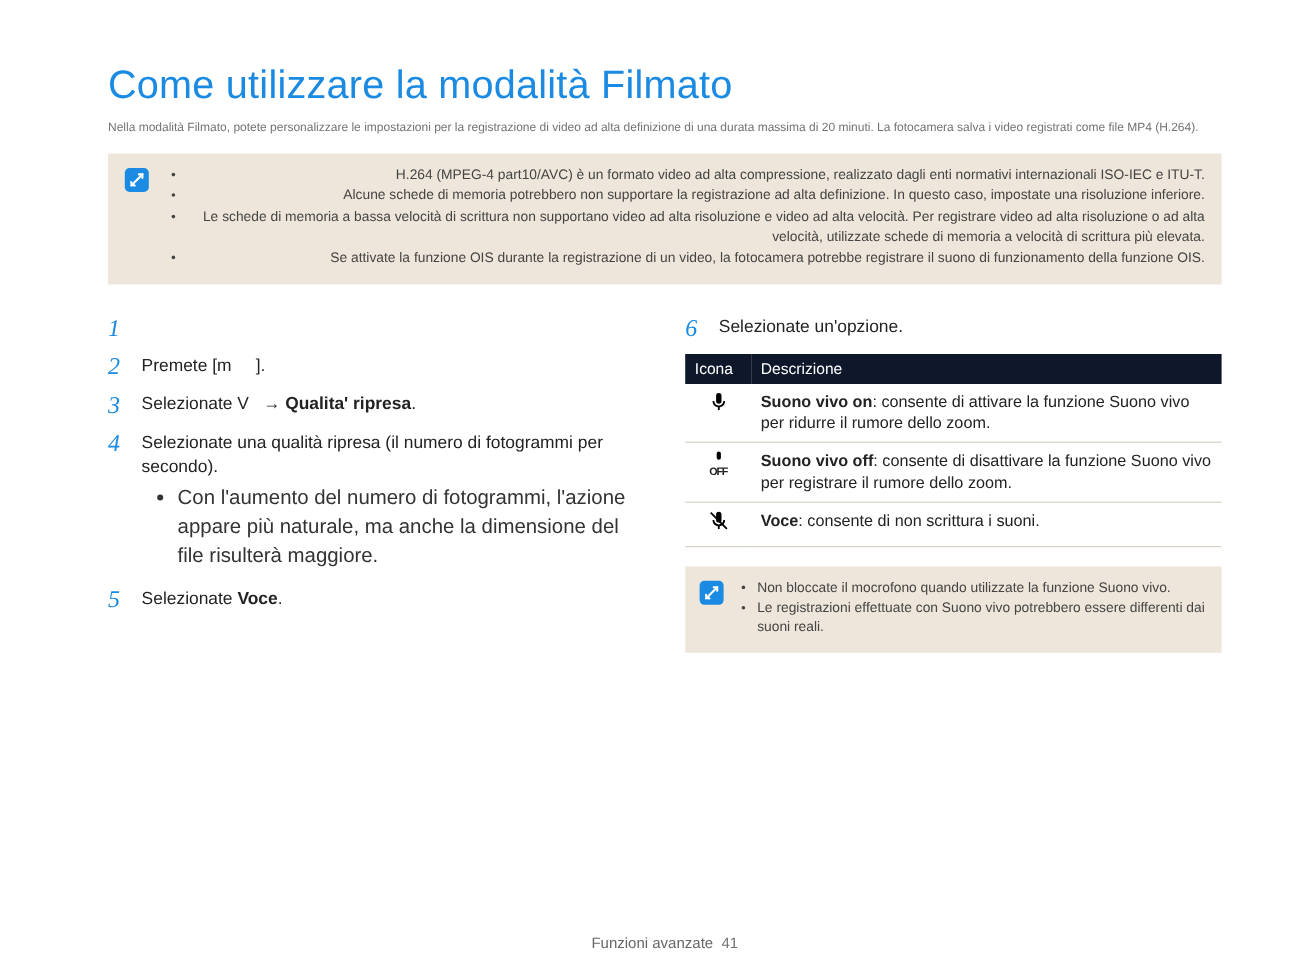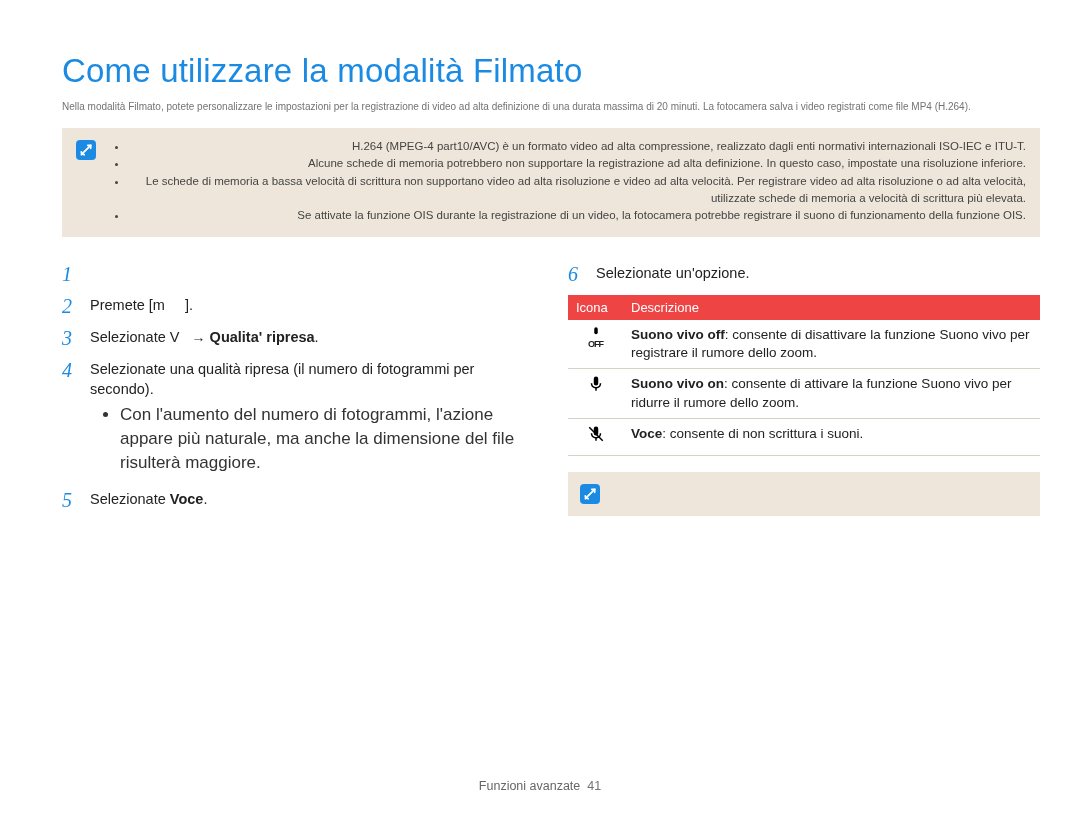--- a/index.html
+++ b/index.html
@@ -1,17 +1,17 @@
 <!DOCTYPE html>
 <html><head>
 <meta charset="utf-8">
 <style>
   * { box-sizing: border-box; margin: 0; padding: 0; }
   html, body { width: 1080px; height: 815px; background: #fff; font-family: Arial, Helvetica, sans-serif; color: #222; }
-  .page { padding: 52px 40px 0 62px; position: relative; height: 100%; }
+  .page { padding: 52px 62px 0 62px; position: relative; height: 100%; margin-left: 28px; }
   h1 { font-size: 33px; font-weight: 400; color: #1a8ae2; letter-spacing: 0.2px; margin-bottom: 10px; }
   .intro { font-size: 10px; line-height: 1.35; color: #737373; margin-bottom: 14px; }
   .note-box {
     background: #eee6da;
     padding: 10px 14px 12px 14px;
     display: flex;
     gap: 14px;
     font-size: 11.5px;
     line-height: 1.45;
     color: #444;
@@ -26,21 +26,21 @@
   .note-box ul { list-style: disc; padding-left: 18px; }
   .note-box li { margin-bottom: 1px; text-align: right; }
   .columns { display: flex; gap: 34px; }
   .col { flex: 1; }
   .step { display: flex; gap: 10px; margin-bottom: 10px; font-size: 14.5px; line-height: 1.4; }
   .step-num { color: #1a8ae2; font-size: 20px; font-style: italic; font-family: Georgia, 'Times New Roman', serif; flex: 0 0 18px; line-height: 1.1; }
   .step-body .bold { font-weight: bold; text-align: right; }
   .sub-bullet { list-style: disc; margin: 4px 0 0 30px; font-size: 17px; line-height: 1.4; color: #333; }
   .arrow { font-size: 14px; }
   table.opts { width: 100%; border-collapse: collapse; font-size: 13.5px; margin-top: 6px; }
-  table.opts th { background: #ef4444; color: #fff; font-weight: 400; text-align: left; padding: 5px 8px; font-size: 13px; }
+  table.opts th { background: #0f172a; color: #fff; font-weight: 400; text-align: left; padding: 5px 8px; font-size: 13px; }
   table.opts th.icon-col { width: 55px; }
   table.opts td { padding: 6px 8px; vertical-align: top; border-bottom: 1px solid #d8d2c6; line-height: 1.35; }
   table.opts tr:last-child td { border-bottom: 1px solid #d8d2c6; }
   .icon-cell { text-align: center; font-size: 18px; }
   .small-note {
     background: #eee6da;
     padding: 10px 12px 12px 12px;
     display: flex;
     gap: 12px;
     font-size: 11.5px;
@@ -130,65 +130,69 @@
       <table class="opts">
         <thead>
           <tr>
             <th class="icon-col">Icona</th>
             <th>Descrizione</th>
           </tr>
         </thead>
         <tbody>
           <tr>
             <td class="icon-cell">
+              <svg width="18" height="18" viewBox="0 0 24 24" fill="#000">
+                  <path d="M12 2a3 3 0 0 0-3 3v6a3 3 0 0 0 6 0V5a3 3 0 0 0-3-3zm5 9a5 5 0 0 1-10 0H5a7 7 0 0 0 6 6.92V21h2v-3.08A7 7 0 0 0 19 11h-2z"></path>
+                </svg>
+            </td>
+            <td>
+              <span class="bold" style="font-weight:bold">Suono vivo on</span><span>: consente di attivare la funzione Suono vivo per ridurre il rumore dello zoom.</span>
+            </td>
+          </tr>
+          <tr>
+            <td class="icon-cell">
               <span class="mic-off-stack">
                 <span class="mic-off-top">
                   <svg width="14" height="14" viewBox="0 0 24 24" fill="#000">
                       <path d="M12 2a3 3 0 0 0-3 3v6a3 3 0 0 0 6 0V5a3 3 0 0 0-3-3z"></path>
                     </svg>
                 </span>
                 <span class="mic-off-bot">OFF</span>
               </span>
             </td>
             <td>
               <span class="bold" style="font-weight:bold">Suono vivo off</span><span>: consente di disattivare la funzione Suono vivo per registrare il rumore dello zoom.</span>
             </td>
           </tr>
           <tr>
             <td class="icon-cell">
               <svg width="18" height="18" viewBox="0 0 24 24" fill="#000">
                   <path d="M12 2a3 3 0 0 0-3 3v6a3 3 0 0 0 6 0V5a3 3 0 0 0-3-3zm5 9a5 5 0 0 1-10 0H5a7 7 0 0 0 6 6.92V21h2v-3.08A7 7 0 0 0 19 11h-2z"></path>
-                </svg>
-            </td>
-            <td>
-              <span class="bold" style="font-weight:bold">Suono vivo on</span><span>: consente di attivare la funzione Suono vivo per ridurre il rumore dello zoom.</span>
-            </td>
-          </tr>
-          <tr>
-            <td class="icon-cell">
-              <svg width="18" height="18" viewBox="0 0 24 24" fill="#000">
-                  <path d="M12 2a3 3 0 0 0-3 3v6a3 3 0 0 0 6 0V5a3 3 0 0 0-3-3zm5 9a5 5 0 0 1-10 0H5a7 7 0 0 0 6 6.92V21h2v-3.08A7 7 0 0 0 19 11h-2z"></path>
                   <line x1="3" y1="3" x2="21" y2="21" stroke="#000" stroke-width="2"></line>
                 </svg>
             </td>
             <td>
               <span class="bold" style="font-weight:bold">Voce</span><span>: consente di non scrittura i suoni.</span>
             </td>
           </tr>
         </tbody>
       </table>
 
       <div class="small-note">
         <div class="note-icon">
           <svg width="14" height="14" viewBox="0 0 24 24" fill="none" stroke="#fff" stroke-width="3" stroke-linecap="round">
             <path d="M4 20 L20 4"></path>
               <path d="M15 4 L20 4 L20 9"></path>
               <path d="M4 15 C4 18 6 20 9 20"></path>
           </svg>
         </div>
+        <ul>
+          <li>Non bloccate il mocrofono quando utilizzate la funzione Suono vivo.</li>
+          <li>Le registrazioni effettuate con Suono vivo potrebbero essere differenti dai suoni reali.</li>
+        </ul>
       </div>
 
     </div>
   </div>
 
   <div class="footer">
     <span>Funzioni avanzate</span>&nbsp;&nbsp;<span class="pagenum">41</span>
   </div>
 
 </div>

